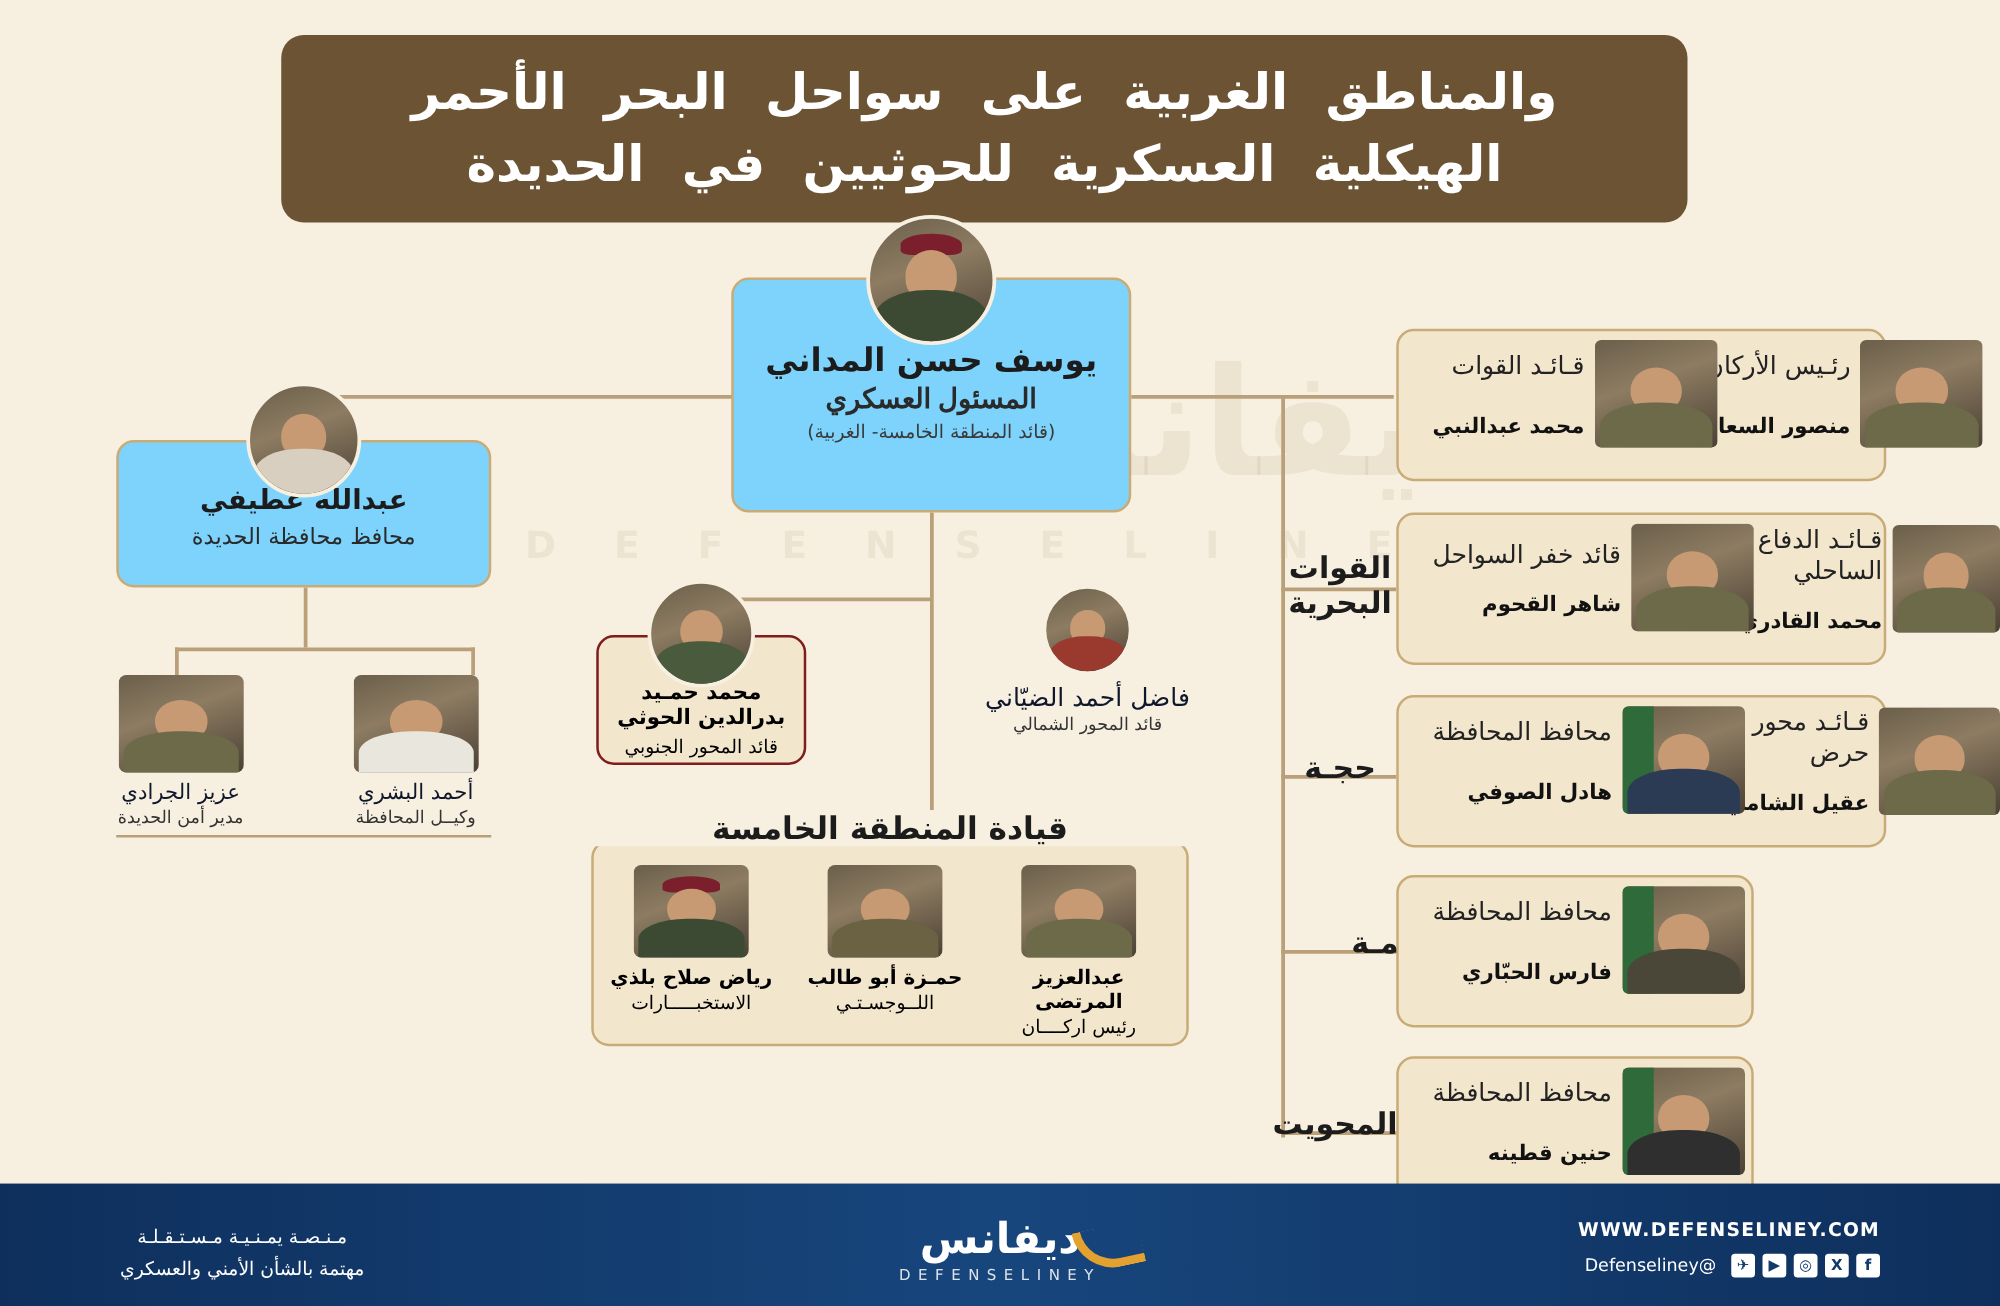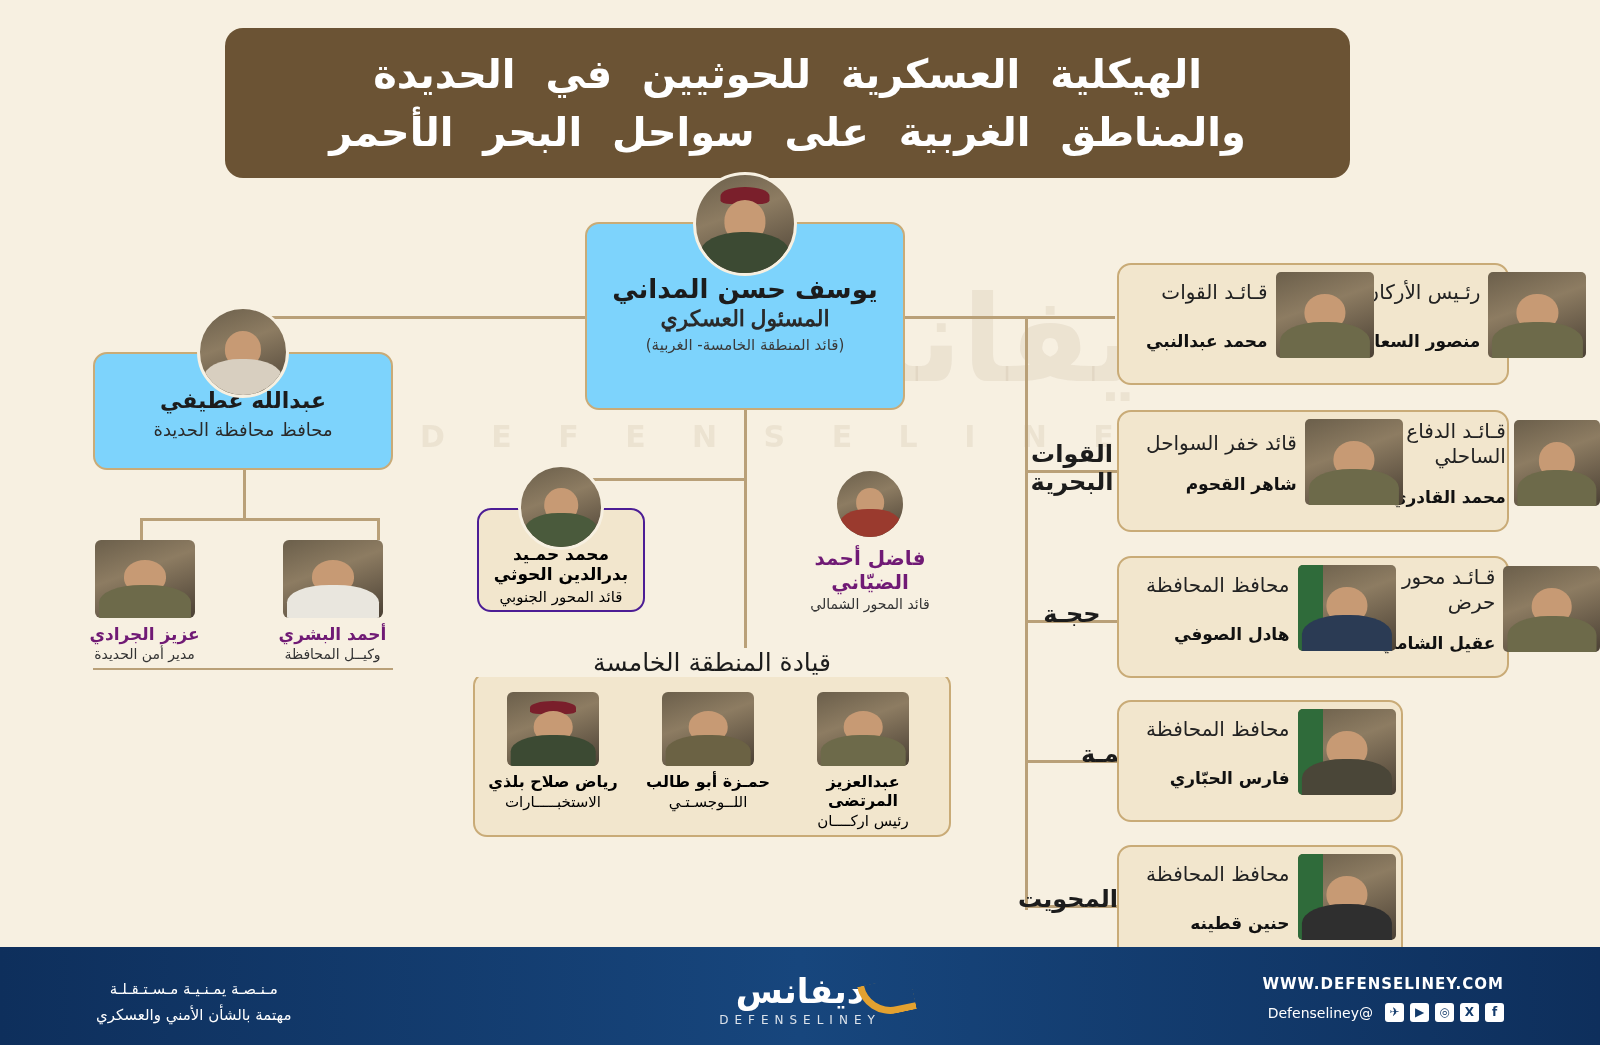--- a/index.html
+++ b/index.html
@@ -129,48 +129,48 @@
   
   .person {
     position: absolute;
     text-align: center;
   }
   .person .pic {
     width: 100px; height: 78px;
     border-radius: 6px; margin: 0 auto 6px;
     overflow: hidden; position: relative;
   }
-  .person .nm { font-size: 17px; font-weight: 700; color: #701a75; }
+  .person .nm { font-size: 17px; font-weight: 400; color: #0f172a; }
   .person .rl { font-size: 14px; color: #333; margin-top: 2px; }
 
   
   .axis-card {
     position: absolute;
-    background: #f2e6cd; border: 2px solid #4c1d95;
+    background: #f2e6cd; border: 2px solid #7f1d1d;
     border-radius: 14px;
     text-align: center; padding-top: 34px;
   }
   .axis-card .av {
     position: absolute; left: 50%; top: -46px;
     transform: translateX(-50%);
     width: 86px; height: 86px; border-radius: 50%;
     border: 3px solid #f7f0e1; overflow: hidden;
   }
   .axis-card .nm { font-size: 20px; font-weight: 700; }
   .axis-card .rl { font-size: 16px; margin-top: 4px; }
 
   
   #fifth-box {
     position: absolute;
     left: 473px; top: 672px; width: 478px; height: 165px;
     background: #f2e6cd; border: 2px solid #c9ab77; border-radius: 14px;
   }
   #fifth-title {
     position: absolute; left: 473px; top: 648px; width: 478px;
-    text-align: center; font-size: 25px; font-weight: 400; color: #1c1c1c;
+    text-align: center; font-size: 25px; font-weight: 700; color: #1c1c1c;
     background: #f7f0e1; padding: 0 10px;
   }
   .fifth-member { position: absolute; top: 692px; width: 140px; text-align: center; }
   .fifth-member .pic {
     width: 92px; height: 74px; margin: 0 auto 6px; border-radius: 6px;
     overflow: hidden; position: relative;
   }
   .fifth-member .nm { font-size: 16px; font-weight: 700; }
   .fifth-member .rl { font-size: 15px; margin-top: 2px; letter-spacing: 3px; }
 
@@ -224,22 +224,22 @@
 <body>
 
 <div id="root">
 
   <div class="watermark">
     <div>ديفانس</div>
     <div class="sub">D E F E N S E L I N E Y</div>
   </div>
 
   <div class="title-banner">
+    <div class="line">والمناطق الغربية على سواحل البحر الأحمر</div>
     <div class="line">الهيكلية العسكرية للحوثيين في الحديدة</div>
-    <div class="line">والمناطق الغربية على سواحل البحر الأحمر</div>
   </div>
 
   <div class="ln" style="left:744px; top:410px; width:3px; height:250px;"></div>
   <div class="ln" style="left:243px; top:316px; width:662px; height:3px;"></div>
   <div class="ln" style="left:243px; top:316px; width:3px; height:36px;"></div>
   <div class="ln" style="left:243px; top:470px; width:3px; height:48px;"></div>
   <div class="ln" style="left:140px; top:518px; width:240px; height:3px;"></div>
   <div class="ln" style="left:140px; top:518px; width:3px; height:22px;"></div>
   <div class="ln" style="left:377px; top:518px; width:3px; height:22px;"></div>
   <div class="ln" style="left:93px; top:668px; width:300px; height:2px;"></div>

